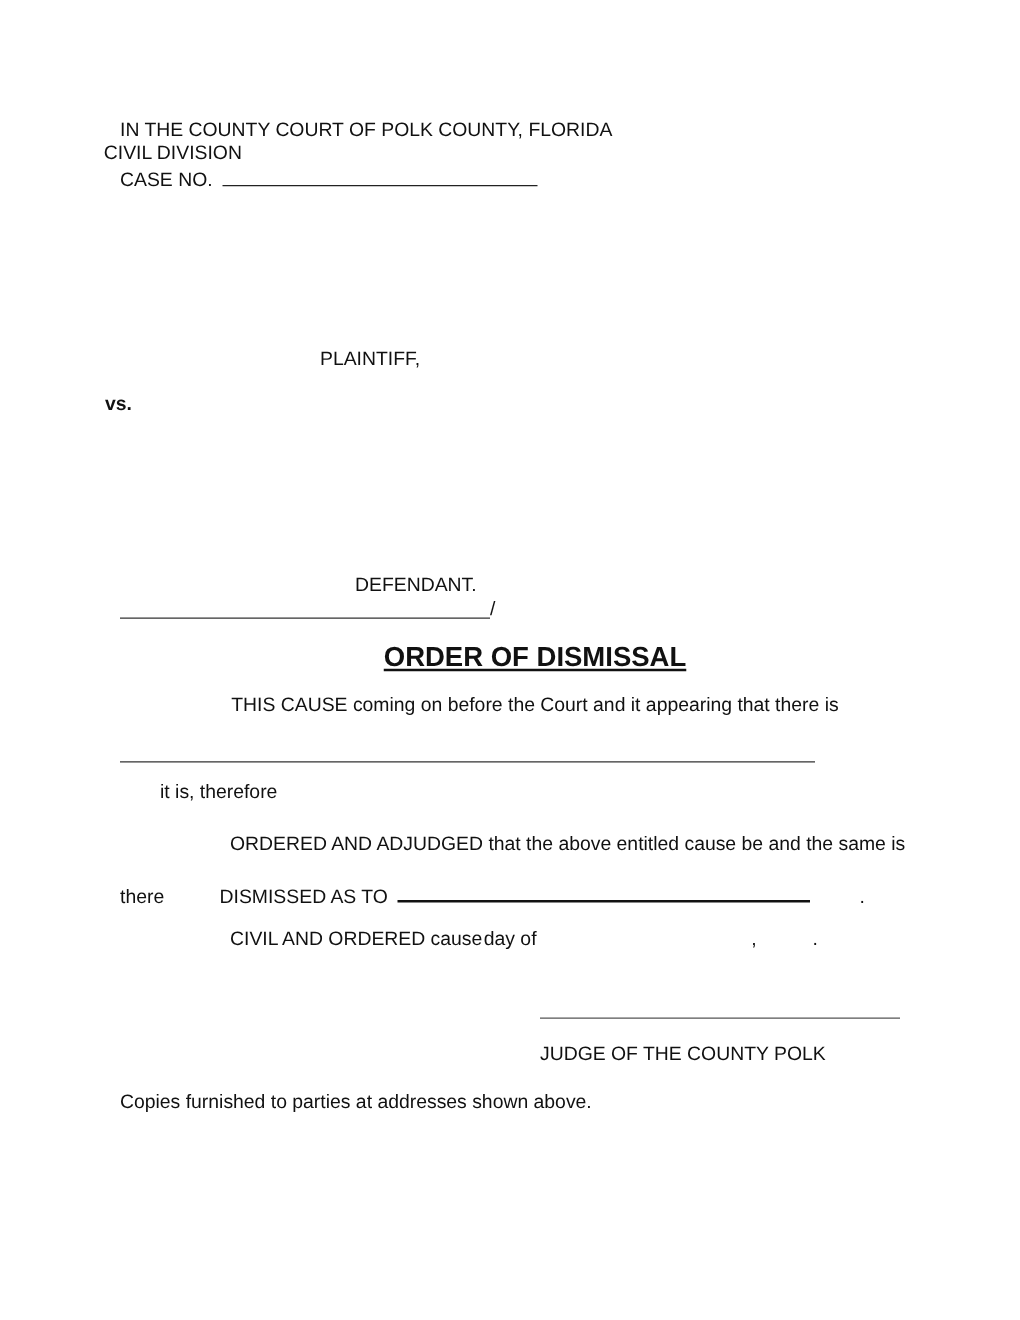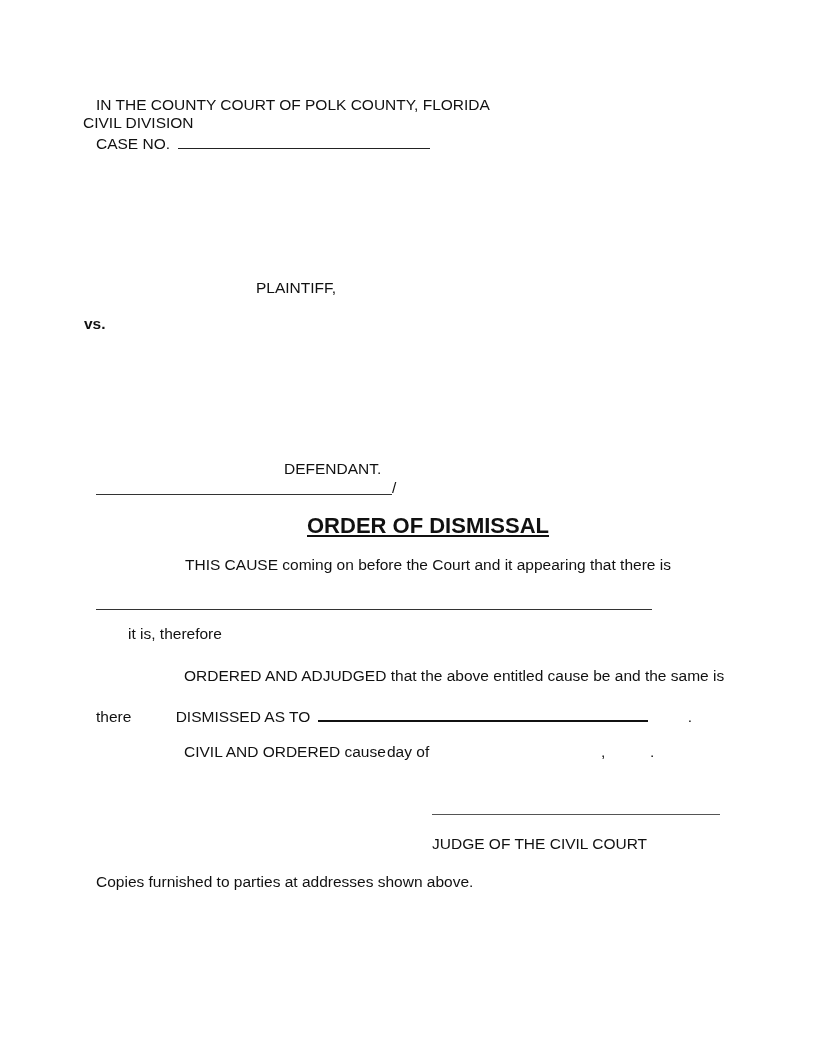--- a/index.html
+++ b/index.html
@@ -52,15 +52,15 @@
   <span class="bold">CIVIL AND ORDERED</span><span> cause</span>
 </div>
 <div class="abs" style="left:348px; top:743px; width:36px; height:18px;"></div>
 <div class="abs" style="left:387px; top:743px;">day of</div>
 <div class="abs" style="left:436px; top:743px; width:160px; height:18px;"></div>
 <div class="abs" style="left:601px; top:743px;">,</div>
 <div class="abs" style="left:610px; top:743px; width:38px; height:18px;"></div>
 <div class="abs" style="left:650px; top:743px;">.</div>
 
 <div class="abs" style="left:432px; top:796px; width:288px; height:18px; border-bottom:1px solid #555;"></div>
-<div class="abs" style="left:432px; top:835px;">JUDGE OF THE CIVIL COURT</div>
+<div class="abs" style="left:432px; top:835px;">JUDGE OF THE COUNTY POLK</div>
 
 <div class="abs" style="left:96px; top:873px;">Copies furnished to parties at addresses shown above.</div>
 
 </body></html>

